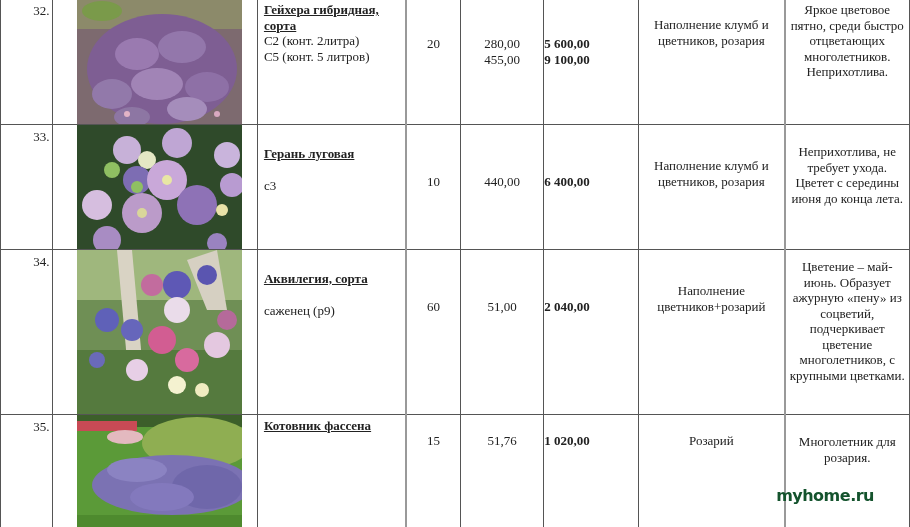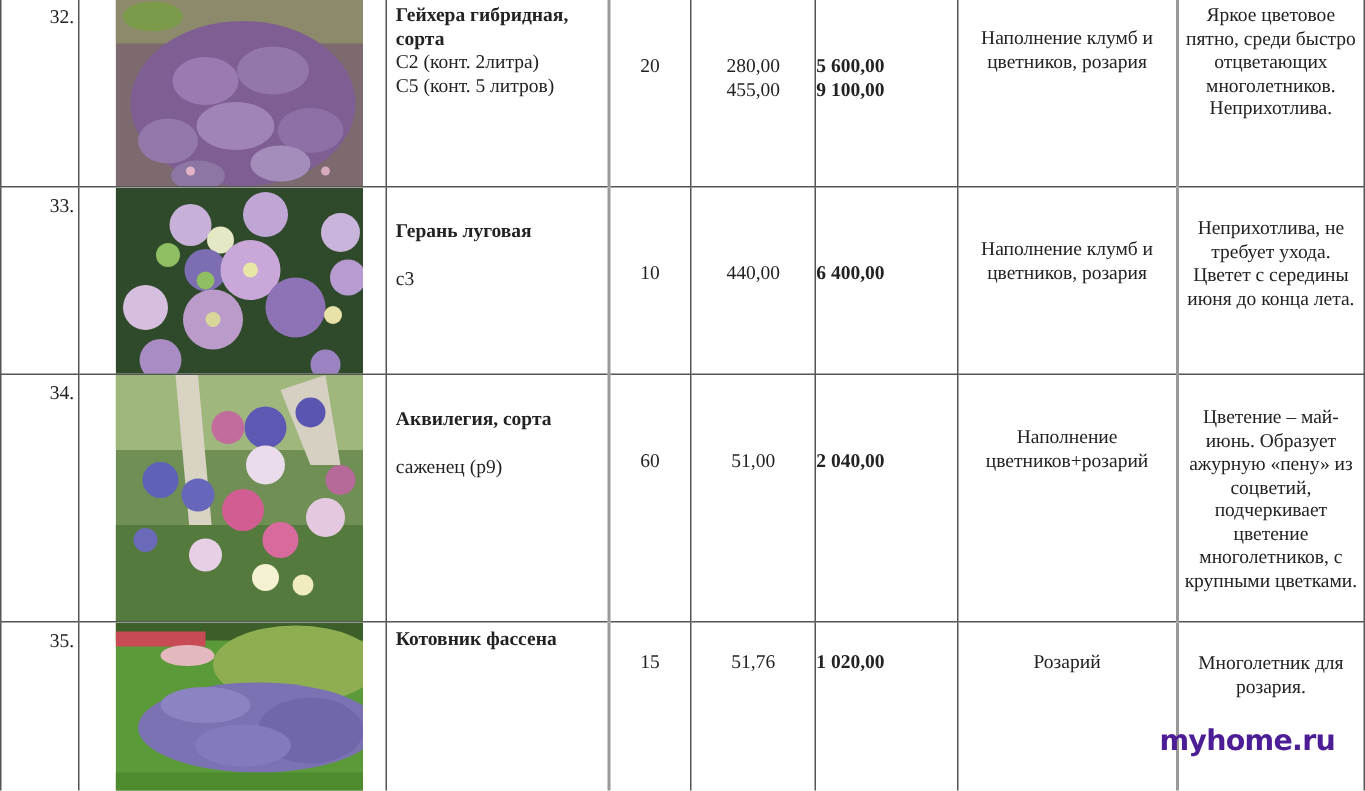--- a/index.html
+++ b/index.html
@@ -8,28 +8,28 @@
     table.plants { border-collapse: collapse; position: absolute; left: 0; top: -2px; table-layout: fixed; }
     table.plants td { border: 1.4px solid #555; vertical-align: top; padding: 0; line-height: 15.5px; }
     td.c-num { width: 49px; text-align: right; padding-right: 3px !important; padding-top: 4px !important; }
     td.c-img { width: 207px; position: relative; }
     td.c-name { width: 136px; padding: 3px 6px !important; border-right: 2.5px solid #999 !important; }
     td.c-qty { width: 54px; text-align: center; }
     td.c-price { width: 83px; text-align: center; }
     td.c-sum { width: 95px; text-align: left; font-weight: bold; }
     td.c-use { width: 140px; text-align: center; border-right: 2px solid #999 !important; }
     td.c-note { width: 120px; text-align: center; padding: 1px 2px !important; }
-    .bold { font-weight: bold; }
+    .bold { font-weight: bold; text-decoration: underline; }
     .photo { position: absolute; left: 24px; top: 0; width: 165px; height: 100%; overflow: hidden; }
     .row-32 { height: 126px; }
     .row-33 { height: 125px; }
     .row-34 { height: 165px; }
     .row-35 { height: 115px; }
-    .watermark { position: absolute; right: 20px; bottom: 22px; color: #4c1d95;
-      font-family: "DejaVu Sans", sans-serif; font-size: 19px; font-weight: bold; letter-spacing: -0.5px; }
+    .watermark { position: absolute; right: 36px; bottom: 22px; color: #14532d;
+      font-family: "DejaVu Sans", sans-serif; font-size: 16px; font-weight: bold; letter-spacing: -0.5px; }
   </style>
 </head>
 <body>
 
 <table class="plants">
 
   <tbody>
       <tr class="row-32">
     <td class="c-num">32.</td>
     <td class="c-img">
@@ -159,21 +159,21 @@
     <td class="c-price">
       <div style="padding-top:49px">51,00</div>
     </td>
     <td class="c-sum">
       <div style="padding-top:49px">2 040,00</div>
     </td>
     <td class="c-use">
       <div style="padding-top:33px;padding-left:18px;padding-right:18px">Наполнение цветников+розарий</div>
     </td>
     <td class="c-note">
-      <div style="padding-top:19px">Цветение – май-июнь. Образует ажурную «пену» из соцветий, подчеркивает цветение многолетников, с крупными цветками.</div>
+      <div style="padding-top:8px">Цветение – май-июнь. Образует ажурную «пену» из соцветий, подчеркивает цветение многолетников, с крупными цветками.</div>
     </td>
   </tr>
 
   <tr class="row-35">
     <td class="c-num">35.</td>
     <td class="c-img">
       <div class="photo">
         <svg width="165" height="115" viewBox="0 0 165 115" preserveAspectRatio="none">
           <rect width="165" height="115" fill="#5b9a38"></rect>
           <rect x="0" y="0" width="165" height="12" fill="#3c5f2a"></rect>

